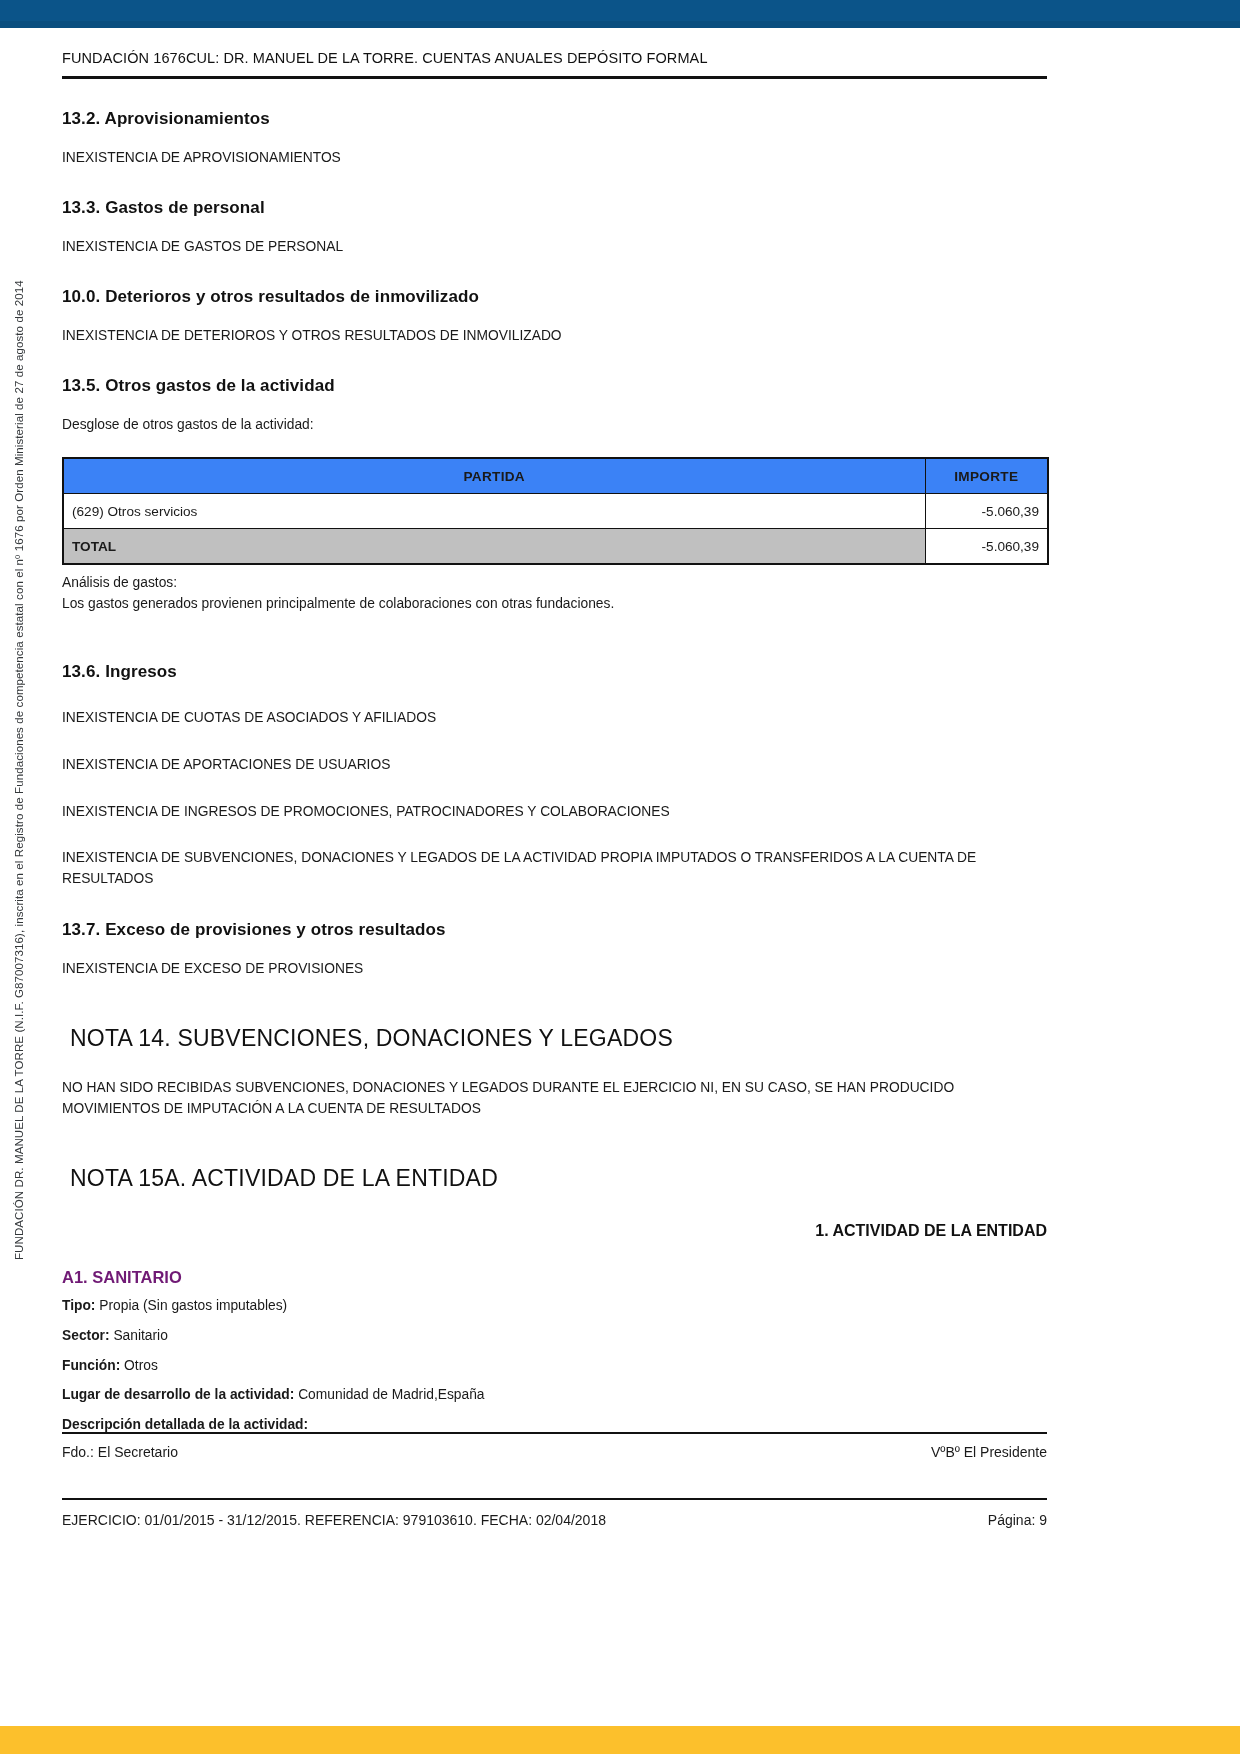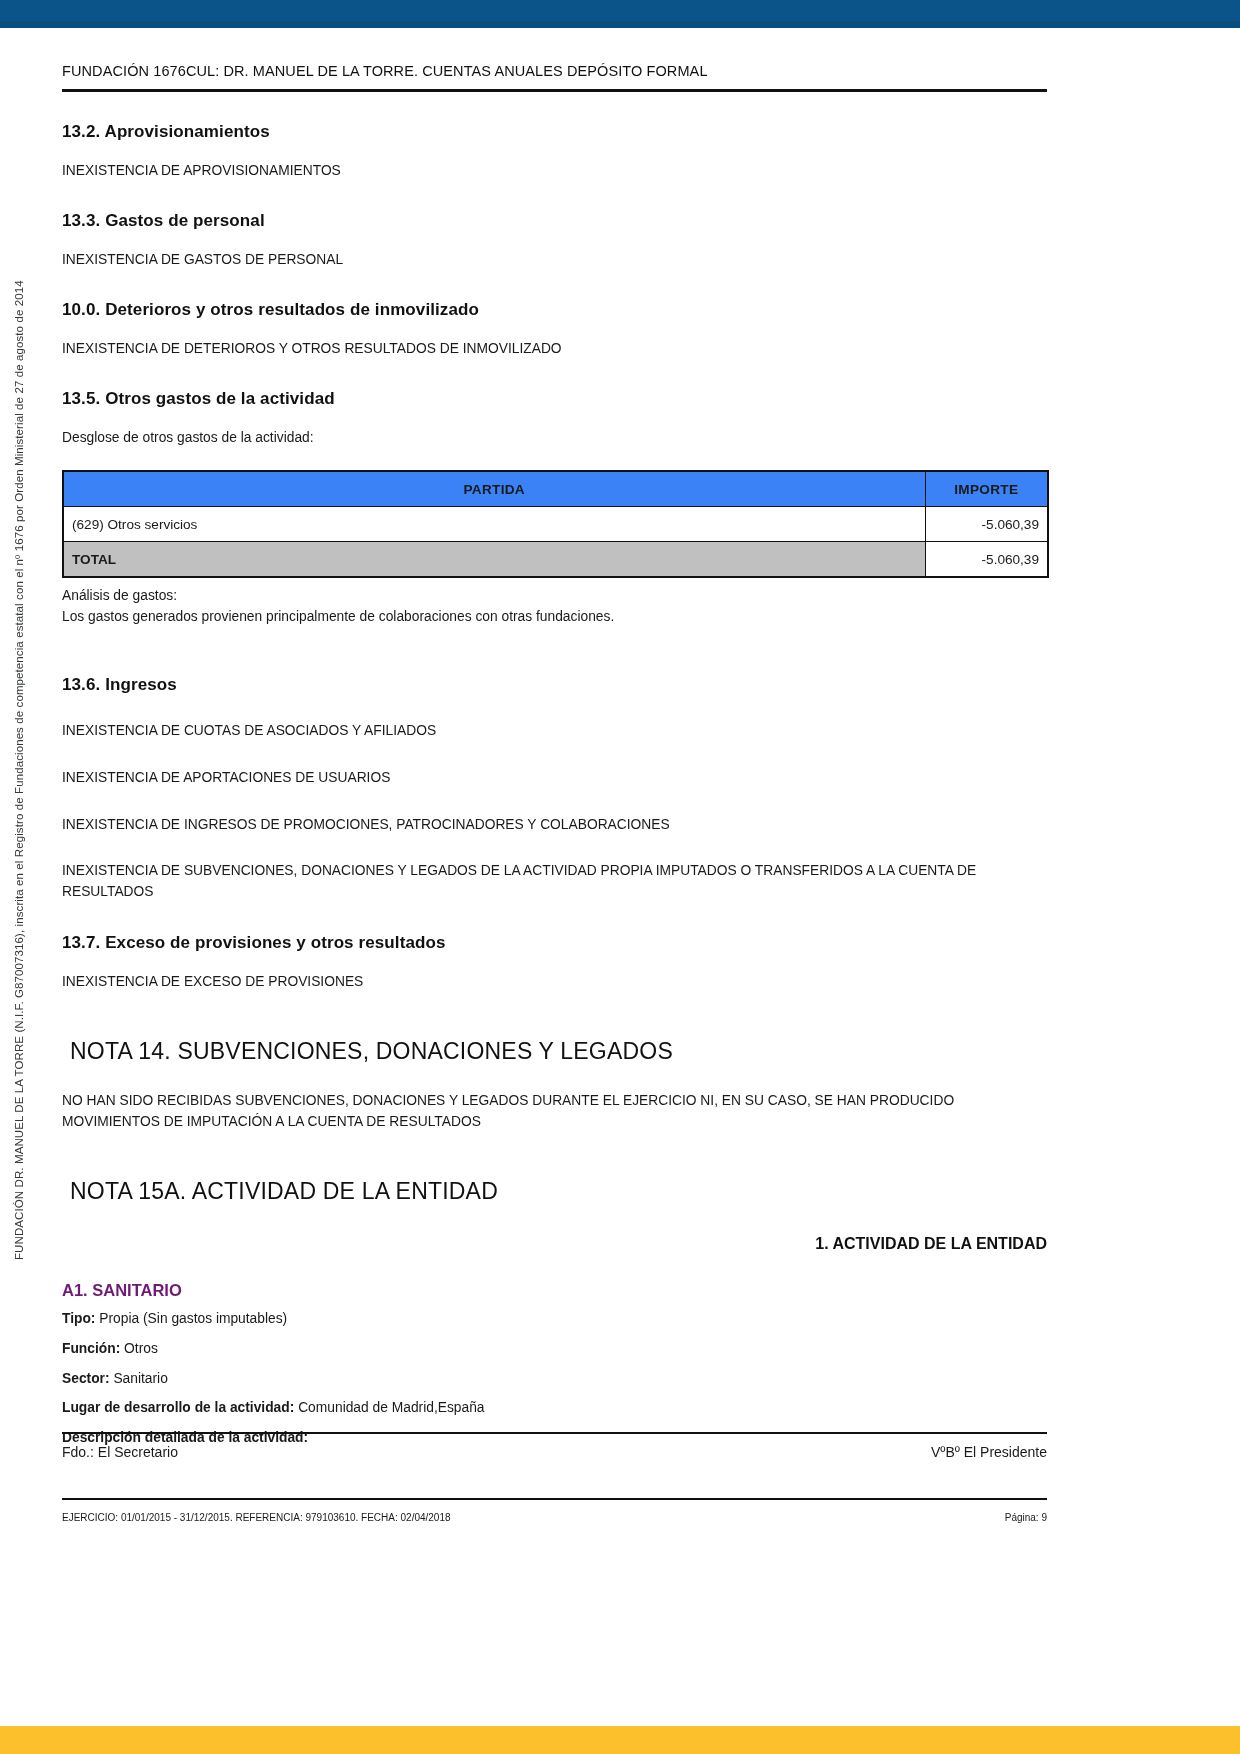--- a/index.html
+++ b/index.html
@@ -64,21 +64,21 @@
   
   .content {
     position: absolute;
     left: 62px;
     top: 0;
     width: 985px;
     height: 1754px;
   }
 
   .doc-header {
-    padding-top: 63px;
+    padding-top: 50px;
     font-size: 14.5px;
     letter-spacing: 0.1px;
     color: #111;
     white-space: nowrap;
   }
   .rule-top {
     margin-top: 10px;
     border-top: 3px solid #111;
     width: 985px;
   }
@@ -206,21 +206,21 @@
     width: 985px;
     border-top: 2.5px solid #111;
   }
   .foot-row {
     position: absolute;
     left: 0;
     top: 1512px;
     width: 985px;
     display: flex;
     justify-content: space-between;
-    font-size: 10px;
+    font-size: 14px;
   }
 </style>
 </head>
 <body>
 
 <div class="page">
 
   <div class="top-band">
     <div class="top-band-shade"></div>
   </div>
@@ -287,26 +287,26 @@
     <h1 class="nota-head">NOTA 15A. ACTIVIDAD DE LA ENTIDAD</h1>
     <h3 class="sub-head">1. ACTIVIDAD DE LA ENTIDAD</h3>
 
     <h4 class="act-head">A1. SANITARIO</h4>
 
     <div class="kv">
       <b>Tipo:</b>
       <span class="val">Propia (Sin gastos imputables)</span>
     </div>
     <div class="kv">
+      <b>Sector:</b>
+      <span class="val">Sanitario</span>
+    </div>
+    <div class="kv">
       <b>Función:</b>
       <span class="val">Otros</span>
-    </div>
-    <div class="kv">
-      <b>Sector:</b>
-      <span class="val">Sanitario</span>
     </div>
     <div class="kv">
       <b>Lugar de desarrollo de la actividad:</b>
       <span class="val">Comunidad de Madrid,España</span>
     </div>
     <div class="kv">
       <b>Descripción detallada de la actividad:</b>
     </div>
 
     <div class="sig-rule"></div>

